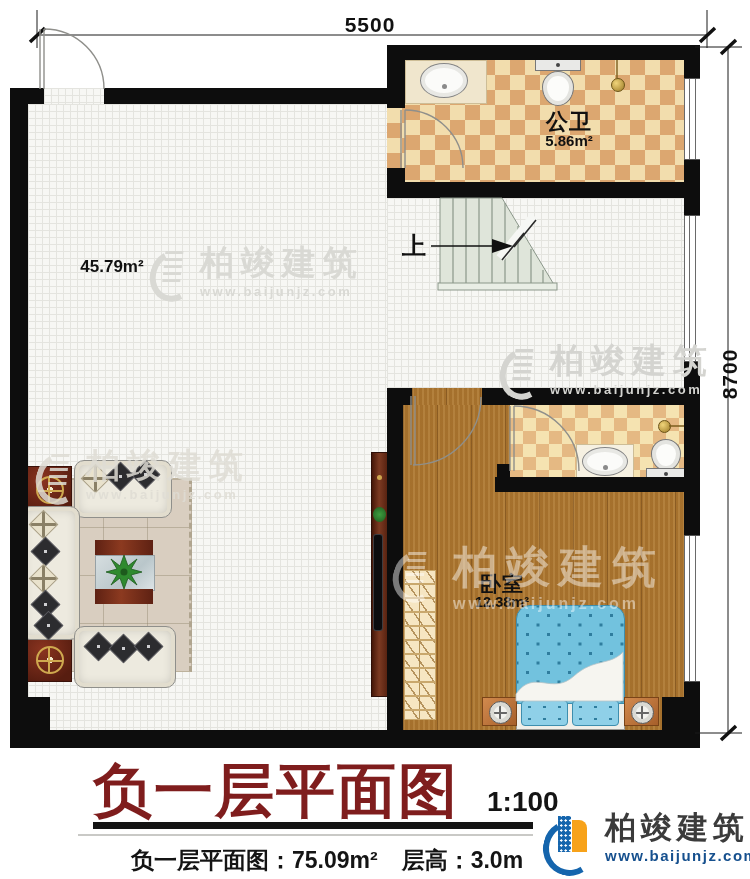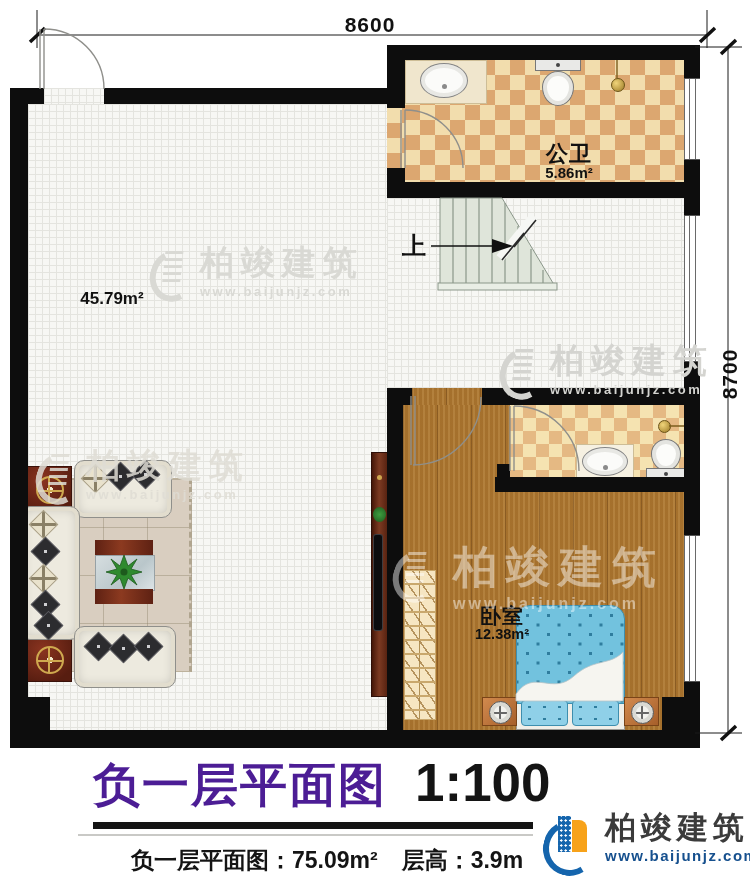--- a/index.html
+++ b/index.html
@@ -52,40 +52,40 @@
     box-shadow:inset 0 0 0 4px #d9d9d3;
     background-image:linear-gradient(0deg,transparent 9px,#666 9px,#666 11px,transparent 11px),linear-gradient(90deg,transparent 9px,#666 9px,#666 11px,transparent 11px);}
   .counter{position:absolute;background:#f0e6cd;border:1px solid #cdbd96;}
   .sink{position:absolute;background:#fbfbf9;border:1.5px solid #858585;border-radius:50%;box-shadow:inset 0 0 0 4px #e8e8e4;}
   .sink:after{content:"";position:absolute;left:50%;top:62%;width:5px;height:5px;margin-left:-2.5px;border-radius:50%;background:#8a8a8a;}
   .tank{position:absolute;background:#e9e9e7;border:1px solid #777;}
   .tank:after{content:"";position:absolute;left:50%;top:50%;width:4px;height:4px;margin:-2px;border-radius:50%;background:#444;}
   .bowl{position:absolute;background:#fcfcfa;border:1.5px solid #777;border-radius:50% 50% 50% 50%/46% 46% 54% 54%;box-shadow:inset 0 0 0 4px #e4e4e0;}
   .shower{position:absolute;border-radius:50%;background:radial-gradient(circle at 35% 35%,#f0d47a,#9c7a26);border:1px solid #6b5316;}
   
-  .room-label{position:absolute;text-align:center;color:#111;line-height:1.05;margin-top:32px;}
+  .room-label{position:absolute;text-align:center;color:#111;line-height:1.05;}
   .room-name{font-weight:bold;font-size:22px;letter-spacing:1px;}
   .room-area{font-weight:bold;font-size:15px;}
   .dim-label{position:absolute;font-weight:bold;font-size:21px;letter-spacing:1px;text-align:center;}
   .up-label{position:absolute;font-weight:bold;font-size:24px;}
   
   .wm{position:absolute;display:flex;align-items:center;gap:8px;pointer-events:none;z-index:40;color:#d9d9d4;}
   .wm .wm-name{font-weight:bold;font-size:34px;letter-spacing:7px;white-space:nowrap;}
   .wm .wm-url{font-weight:bold;font-size:13px;letter-spacing:2.5px;white-space:nowrap;margin-top:-2px;}
   .wm-logo{position:relative;width:42px;height:52px;flex:0 0 auto;}
   .wm-logo:before{content:"";position:absolute;left:0;top:6px;width:34px;height:40px;border:6px solid transparent;border-left-color:currentColor;border-bottom-color:currentColor;border-radius:50%;transform:rotate(18deg);}
   .wm-logo:after{content:"";position:absolute;left:14px;top:4px;width:18px;height:34px;transform:skewX(-6deg);
     background:repeating-linear-gradient(0deg,currentColor 0 3px,transparent 3px 7px);}
   .wm.bold{color:rgba(255,255,255,.45);}
   .wm.bold .wm-name{font-size:44px;letter-spacing:9px;}
   .wm.bold .wm-url{font-size:16px;letter-spacing:3px;}
   
   .title-row{position:absolute;left:93px;top:752px;display:flex;align-items:baseline;gap:28px;}
-  .big-title{font-size:47px;font-weight:900;letter-spacing:2px;color:#4c1d95;}
-  .scale-label{font-size:53px;font-weight:700;color:#141414;}
+  .big-title{font-size:59px;font-weight:900;letter-spacing:2px;color:#7f1d1d;}
+  .scale-label{font-size:28px;font-weight:700;color:#141414;}
   .rule-thick{position:absolute;left:93px;top:822px;width:440px;height:7px;background:#141414;}
   .rule-thin{position:absolute;left:78px;top:834px;width:455px;height:2px;background:#c9c9c6;}
   .info-row{position:absolute;left:131px;top:845px;font-size:23px;font-weight:bold;color:#141414;white-space:nowrap;}
   .info-row .gap{display:inline-block;width:24px;}
   .logo-box{position:absolute;left:543px;top:812px;display:flex;align-items:flex-start;gap:8px;}
   .logo-icon{position:relative;width:54px;height:56px;flex:0 0 auto;}
   .logo-icon .swoosh{position:absolute;left:0;top:8px;width:42px;height:44px;border:6px solid transparent;border-left-color:#1565ad;border-bottom-color:#1565ad;border-radius:50%;transform:rotate(14deg);}
   .logo-icon .bld-blue{position:absolute;left:15px;top:4px;width:13px;height:36px;background:#1565ad;
     background-image:radial-gradient(#fff 1px,transparent 1.2px);background-size:4.5px 5px;background-position:1px 2px;}
   .logo-icon .bld-orange{position:absolute;left:29px;top:8px;width:15px;height:32px;background:#f7a21a;border-radius:0 8px 0 0;}
@@ -216,21 +216,21 @@
     <polygon points="492,239 513,246 492,253" fill="#111"></polygon>
 
     <path d="M617,60 V78 M669,426 H684" stroke="#7c5e1e" stroke-width="1.4" fill="none"></path>
 
     <path d="M516,694 C534,668 552,696 574,676 C594,658 610,666 623,652 L623,701 L516,701 Z" fill="#f6f5f0" stroke="#b8c4c8" stroke-width="0.8"></path>
 
     <path d="M124,555 L128,566 L137,559 L131,569 L142,572 L131,575 L137,585 L128,578 L124,589 L120,578 L111,585 L117,575 L106,572 L117,569 L111,559 L120,566 Z" fill="#2f8a2f" stroke="#1d5a1d" stroke-width="0.8"></path>
     <circle cx="124" cy="572" r="3.5" fill="#1d5a1d"></circle>
   </svg>
 
-  <div class="lbl dim-label" style="left:335px;top:13px;width:70px;">8600</div>
+  <div class="lbl dim-label" style="left:335px;top:13px;width:70px;">5500</div>
   <div class="lbl dim-label" style="left:699px;top:362px;width:62px;transform:rotate(-90deg);">8700</div>
   <div class="lbl up-label" style="left:402px;top:230px;">上</div>
 
   <div class="lbl room-label" style="left:62px;top:258px;width:100px;">
     <div class="room-area" style="font-size:17px;">45.79m²</div>
   </div>
   <div class="lbl room-label" style="left:528px;top:110px;width:82px;">
     <div class="room-name">公卫</div>
     <div class="room-area">5.86m²</div>
   </div>
@@ -268,21 +268,21 @@
     </div>
   </div>
 
   <div class="title-row">
     <span class="big-title">负一层平面图</span>
     <span class="scale-label">1:100</span>
   </div>
   <div class="rule-thick"></div>
   <div class="rule-thin"></div>
   <div class="info-row">
-    <span>负一层平面图：</span><span>75.09m²</span><span class="gap"></span><span>层高：</span><span>3.9m</span>
+    <span>负一层平面图：</span><span>75.09m²</span><span class="gap"></span><span>层高：</span><span>3.0m</span>
   </div>
   <div class="logo-box">
     <div class="logo-icon">
       <span class="swoosh"></span>
       <span class="bld-blue"></span>
       <span class="bld-orange"></span>
     </div>
     <div>
       <div class="brand-name">柏竣建筑</div>
       <div class="brand-url">www.baijunjz.com</div>

